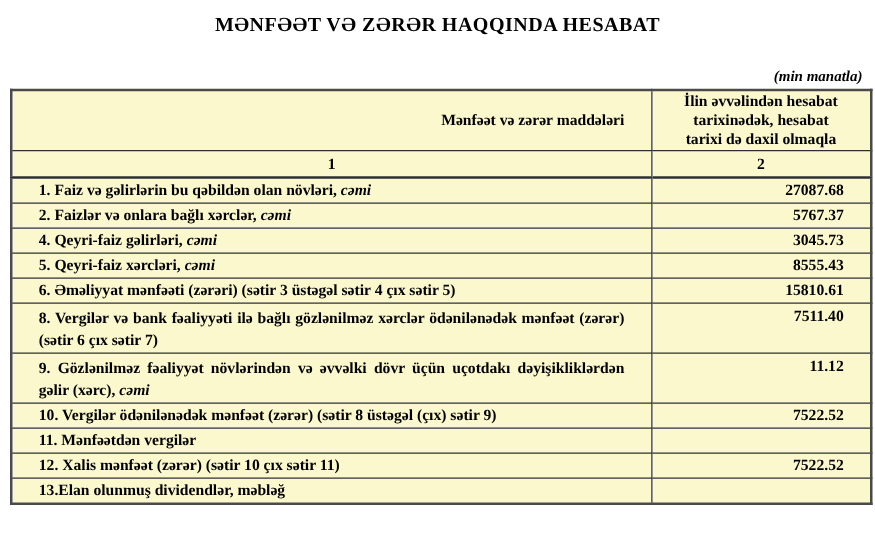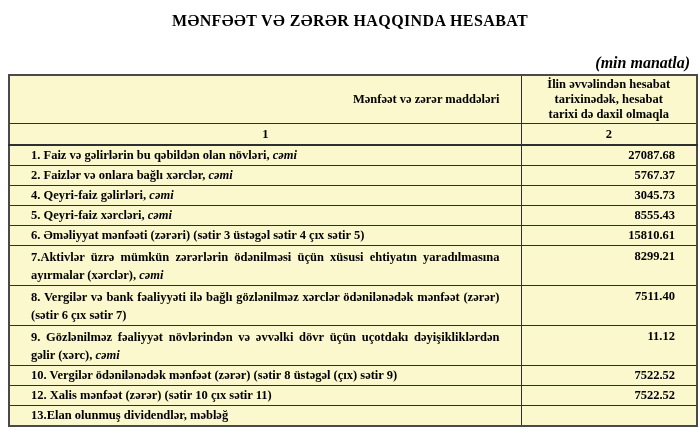--- a/index.html
+++ b/index.html
@@ -8,21 +8,21 @@
     padding:8px 8px 0 8px;
     font-family:"Liberation Serif","DejaVu Serif",serif;
     color:#000;background:#fff;overflow:hidden;
   }
   .title{
     text-align:center;font-weight:bold;font-size:16px;
     letter-spacing:0.4px;margin:4px 0 24px 0;
   }
   .unit-note{
     text-align:right;font-style:italic;font-weight:bold;
-    font-size:16px;margin:0 2px 2px 0;
+    font-size:12px;margin:0 2px 2px 0;
   }
   table.report{
     width:688px;border-collapse:collapse;table-layout:fixed;
     border:2px solid #4a4a4a;
   }
   table.report col.c-label{width:512px;}
   table.report col.c-value{width:176px;}
   table.report th, table.report td{
     border:1px solid #2f2f2f;
     background:#fbf8cd;
@@ -81,34 +81,34 @@
       </tr>
       <tr class="single">
         <td class="lbl"><span>5. Qeyri-faiz xərcləri, </span><i>cəmi</i></td>
         <td class="val">8555.43</td>
       </tr>
       <tr class="single">
         <td class="lbl"><span>6. Əməliyyat mənfəəti (zərəri) (sətir 3 üstəgəl sətir 4 çıx sətir 5)</span><i></i></td>
         <td class="val">15810.61</td>
       </tr>
       <tr class="tall">
-        <td class="lbl"><span>7.Aktivlər üzrə mümkün zərərlərin ödənilməsi üçün xüsusi ehtiyatın yaradılmasına ayırmalar (xərclər), </span><i>cəmi</i></td>
-        <td class="val">8299.21</td>
-      </tr>
-      <tr class="tall">
         <td class="lbl"><span>8. Vergilər və bank fəaliyyəti ilə bağlı gözlənilməz xərclər ödənilənədək mənfəət (zərər) (sətir 6 çıx sətir 7)</span><i></i></td>
         <td class="val">7511.40</td>
       </tr>
       <tr class="tall">
         <td class="lbl"><span>9. Gözlənilməz fəaliyyət növlərindən və əvvəlki dövr üçün uçotdakı dəyişikliklərdən gəlir (xərc), </span><i>cəmi</i></td>
         <td class="val">11.12</td>
       </tr>
       <tr class="single">
         <td class="lbl"><span>10. Vergilər ödənilənədək mənfəət (zərər) (sətir 8 üstəgəl (çıx) sətir 9)</span><i></i></td>
         <td class="val">7522.52</td>
+      </tr>
+      <tr class="single">
+        <td class="lbl"><span>11. Mənfəətdən vergilər</span><i></i></td>
+        <td class="val empty"></td>
       </tr>
       <tr class="single">
         <td class="lbl"><span>12. Xalis mənfəət (zərər) (sətir 10 çıx sətir 11)</span><i></i></td>
         <td class="val">7522.52</td>
       </tr>
       <tr class="single">
         <td class="lbl"><span>13.Elan olunmuş dividendlər, məbləğ</span><i></i></td>
         <td class="val empty"></td>
       </tr>
     </tbody>

